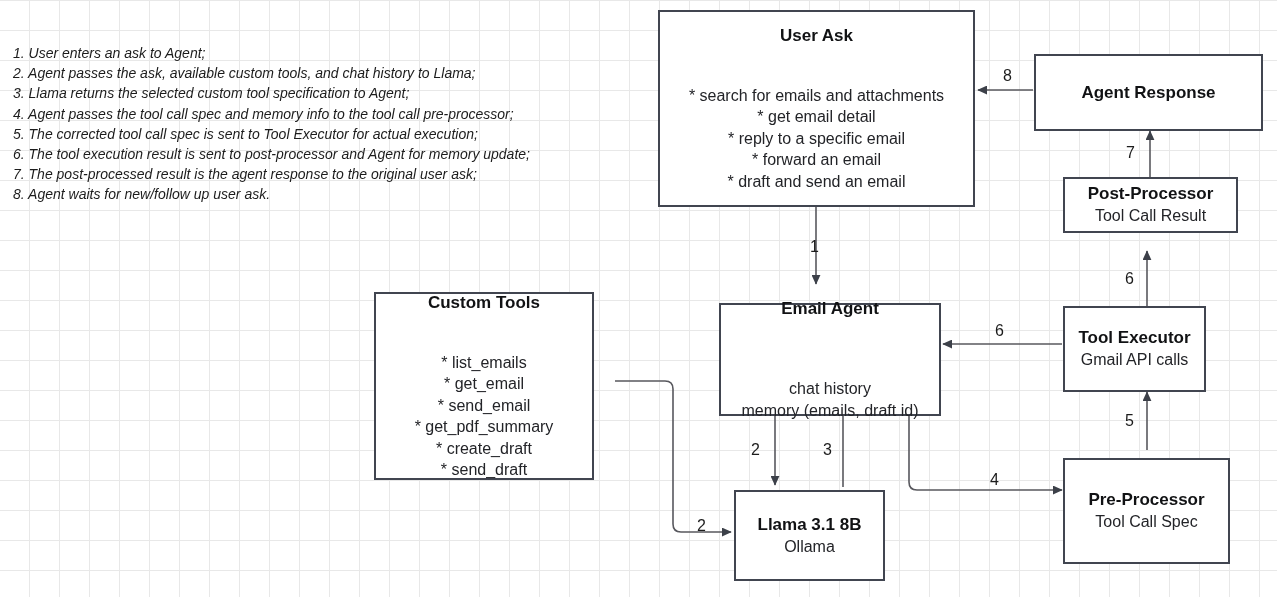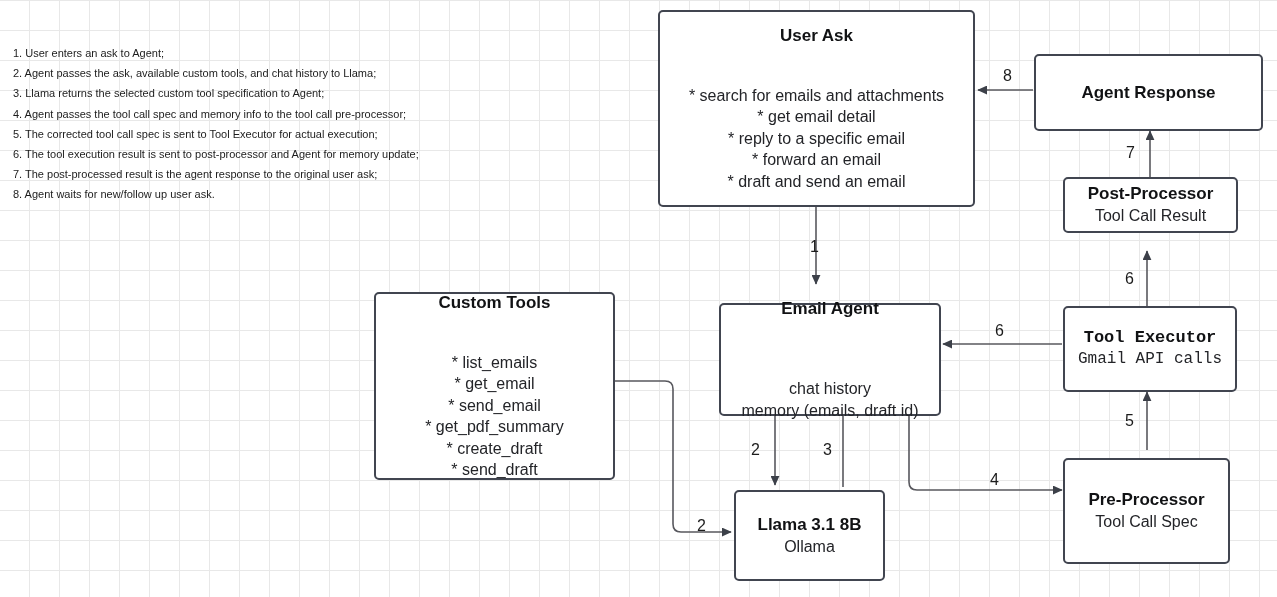--- a/index.html
+++ b/index.html
@@ -29,21 +29,21 @@
     left: 0;
     top: 0;
     width: 1277px;
     height: 597px;
     pointer-events: none;
   }
   .node {
     position: absolute;
     background: #ffffff;
     border: 2px solid #414550;
-    border-radius: 5px;
+    border-radius: 0;
     display: flex;
     flex-direction: column;
     align-items: center;
     justify-content: center;
     text-align: center;
     color: #1c1c1c;
     z-index: 3;
   }
   .node .ttl {
     font-weight: bold;
@@ -71,24 +71,25 @@
     z-index: 4;
     white-space: nowrap;
   }
   #legend {
     position: absolute;
     left: 13px;
     top: 43px;
     z-index: 4;
   }
   #legend .ln {
-    font-size: 11px;
+    font-size: 14px;
     line-height: 20.2px;
     color: #1c1c1c;
     white-space: nowrap;
+    font-style: italic;
   }
 </style>
 </head>
 <body>
 
 <div id="canvas">
 
   <svg id="edges" viewBox="0 0 1277 597" xmlns="http://www.w3.org/2000/svg">
     <defs>
       <marker id="ah" markerWidth="10" markerHeight="9" refX="9.2" refY="4.5" orient="auto" markerUnits="userSpaceOnUse">
@@ -152,31 +153,31 @@
 
   <div class="node" style="left:1034px; top:54px; width:229px; height:77px;">
     <div class="ttl">Agent Response</div>
   </div>
 
   <div class="node" style="left:1063px; top:177px; width:175px; height:56px;">
     <div class="ttl">Post-Processor</div>
     <div class="sub">Tool Call Result</div>
   </div>
 
-  <div class="node" style="left:1063px; top:306px; width:174px; height:86px;font-family:Liberation Mono, monospace;">
+  <div class="node" style="left:1063px; top:306px; width:143px; height:86px;">
     <div class="ttl">Tool Executor</div>
     <div class="sub">Gmail API calls</div>
   </div>
 
   <div class="node" style="left:1063px; top:458px; width:167px; height:106px;">
     <div class="ttl">Pre-Processor</div>
     <div class="sub">Tool Call Spec</div>
   </div>
 
-  <div class="node" style="left:374px; top:292px; width:241px; height:188px;">
+  <div class="node" style="left:374px; top:292px; width:220px; height:188px;">
     <div class="ttl">Custom Tools</div>
     <div class="lines">
       <div class="sub">* list_emails</div>
       <div class="sub">* get_email</div>
       <div class="sub">* send_email</div>
       <div class="sub">* get_pdf_summary</div>
       <div class="sub">* create_draft</div>
       <div class="sub">* send_draft</div>
     </div>
   </div>

